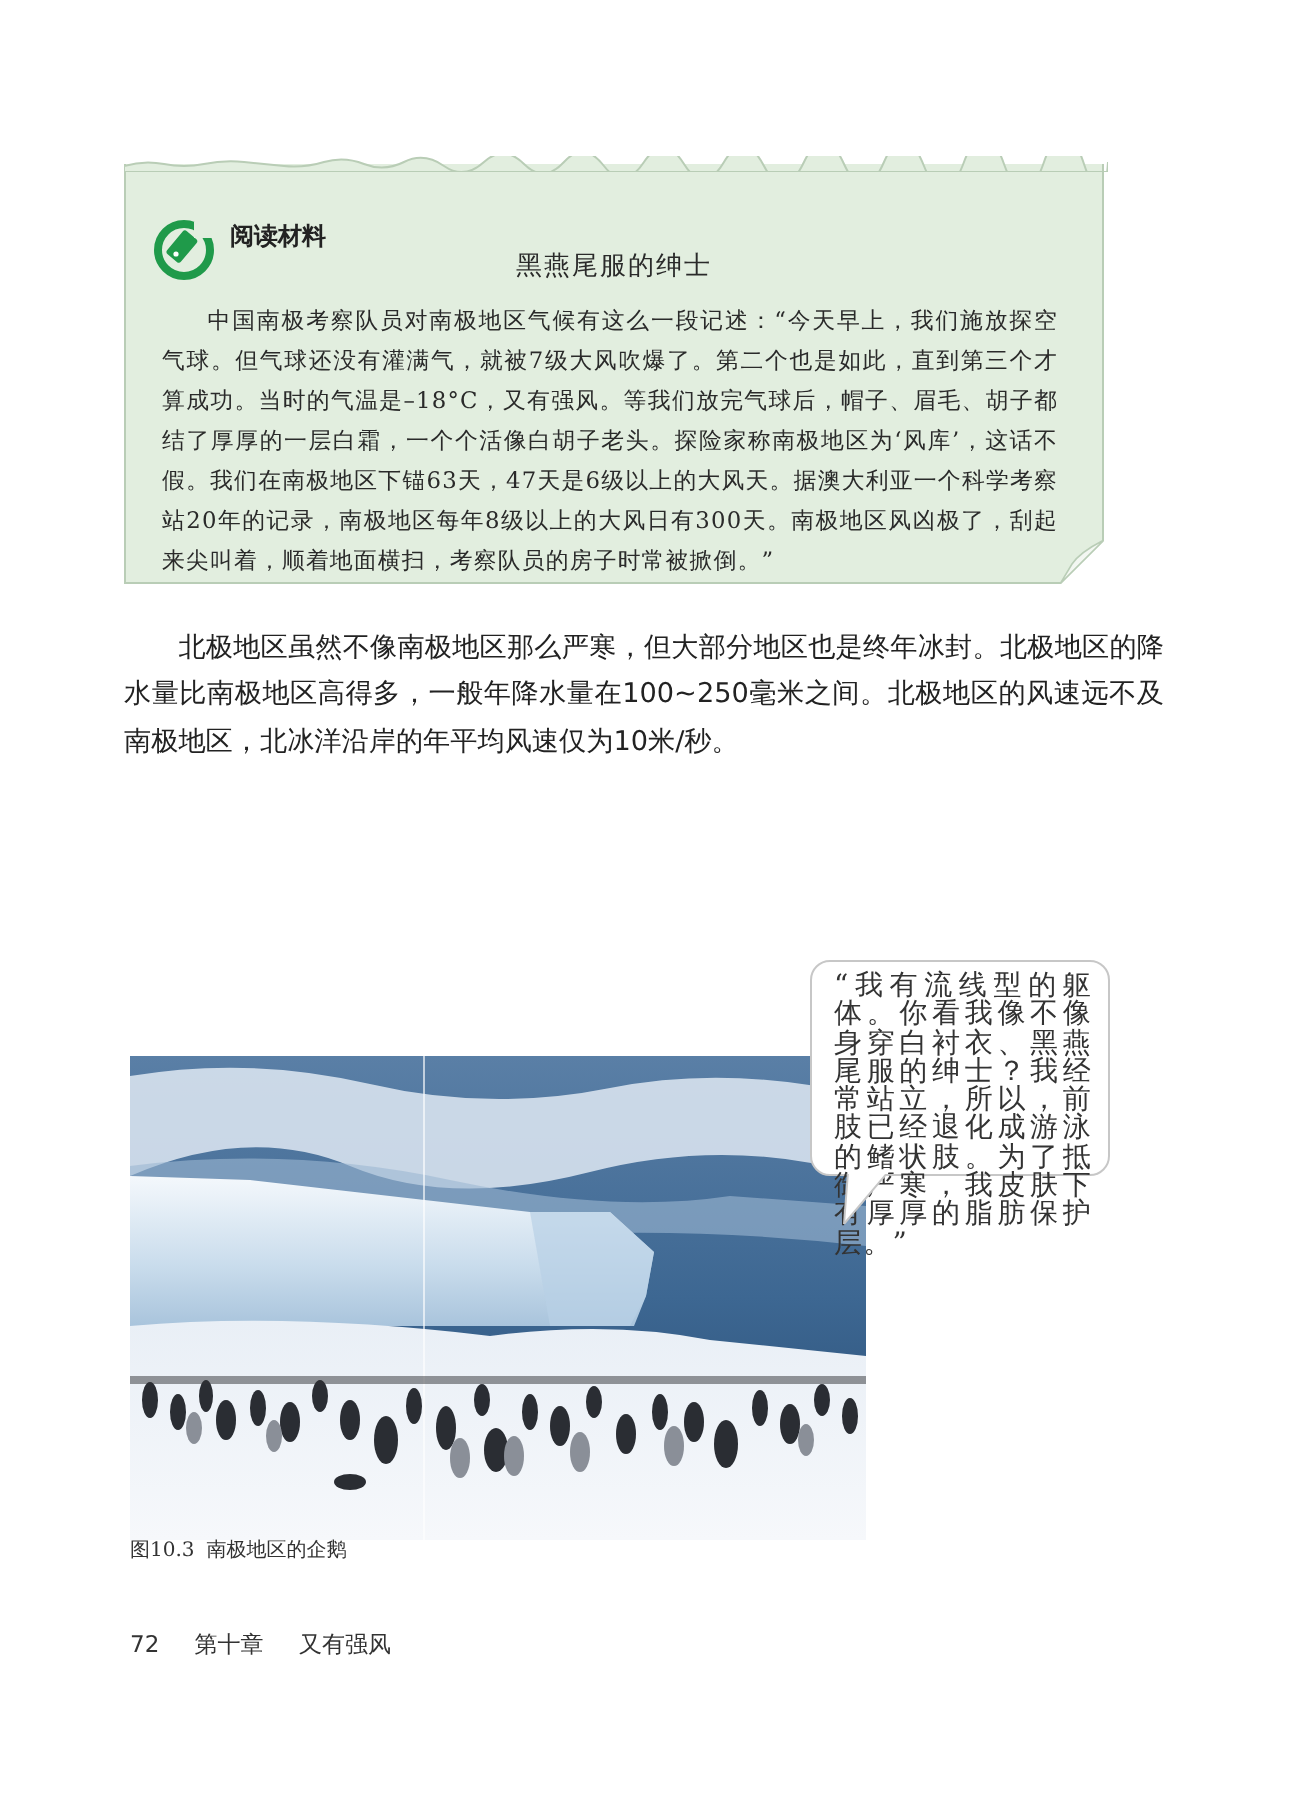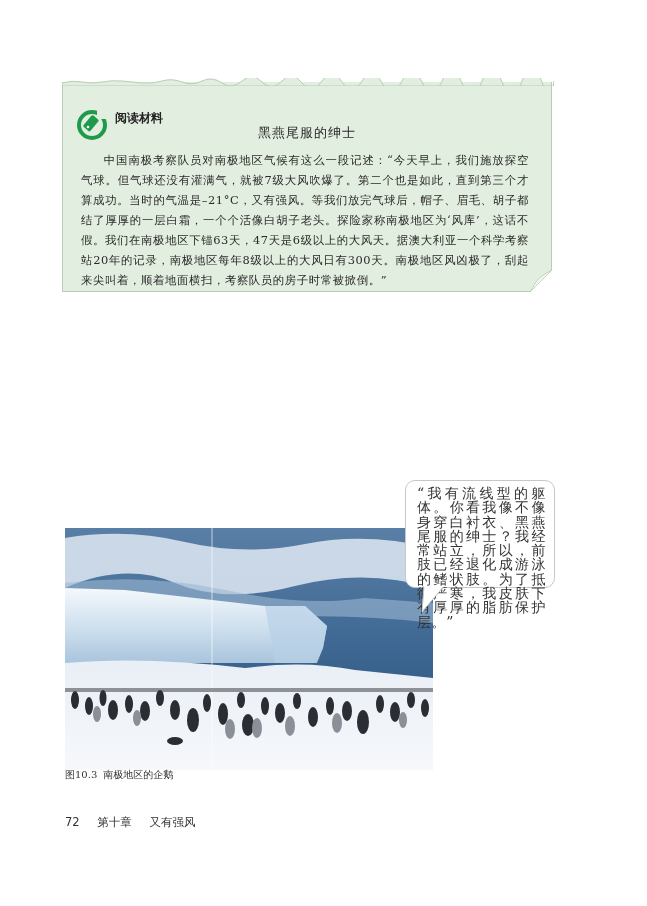--- a/index.html
+++ b/index.html
@@ -73,28 +73,29 @@
   <div class="badge">
     <svg class="badge-icon" viewBox="0 0 30 30">
       <circle cx="15" cy="15" r="13" fill="none" stroke="#1f9a4a" stroke-width="4"></circle>
       <rect x="9" y="6" width="9" height="15" rx="1.5" fill="#1f9a4a" transform="rotate(40 14 14)"></rect>
       <circle cx="11" cy="17" r="1.3" fill="#ffffff"></circle>
       <rect x="20" y="1" width="9" height="8" fill="#e2eedf"></rect>
     </svg>
     <span class="badge-label">阅读材料</span>
   </div>
   <div class="box-title">黑燕尾服的绅士</div>
-  <div class="box-body">中国南极考察队员对南极地区气候有这么一段记述：“今天早上，我们施放探空气球。但气球还没有灌满气，就被7级大风吹爆了。第二个也是如此，直到第三个才算成功。当时的气温是–21°C，又有强风。等我们放完气球后，帽子、眉毛、胡子都结了厚厚的一层白霜，一个个活像白胡子老头。探险家称南极地区为‘风库’，这话不假。我们在南极地区下锚63天，47天是6级以上的大风天。据澳大利亚一个科学考察站20年的记录，南极地区每年8级以上的大风日有300天。南极地区风凶极了，刮起来尖叫着，顺着地面横扫，考察队员的房子时常被掀倒。”</div>
+  <div class="box-body">中国南极考察队员对南极地区气候有这么一段记述：“今天早上，我们施放探空气球。但气球还没有灌满气，就被7级大风吹爆了。第二个也是如此，直到第三个才算成功。当时的气温是–18°C，又有强风。等我们放完气球后，帽子、眉毛、胡子都结了厚厚的一层白霜，一个个活像白胡子老头。探险家称南极地区为‘风库’，这话不假。我们在南极地区下锚63天，47天是6级以上的大风天。据澳大利亚一个科学考察站20年的记录，南极地区每年8级以上的大风日有300天。南极地区风凶极了，刮起来尖叫着，顺着地面横扫，考察队员的房子时常被掀倒。”</div>
   <svg class="fold" viewBox="0 0 22 22">
     <path d="M0,22 L22,0 L22,22 Z" fill="#ffffff"></path>
     <path d="M0,22 L22,0 Q10,6 6,12 Q3,17 0,22 Z" fill="#f3f7f2" stroke="#b9cdb6" stroke-width="0.8"></path>
   </svg>
 </div>
 
 <div class="main-text">
+  <p>北极地区虽然不像南极地区那么严寒，但大部分地区也是终年冰封。北极地区的降水量比南极地区高得多，一般年降水量在100~250毫米之间。北极地区的风速远不及南极地区，北冰洋沿岸的年平均风速仅为10米/秒。</p>
 </div>
 
 <div class="photo">
   <svg width="368" height="242" viewBox="0 0 368 242">
     <defs>
       <linearGradient id="sky" x1="0" y1="0" x2="0" y2="1">
         <stop offset="0" stop-color="#5a7fa6"></stop>
         <stop offset="0.5" stop-color="#3d6792"></stop>
         <stop offset="1" stop-color="#25486f"></stop>
       </linearGradient>

